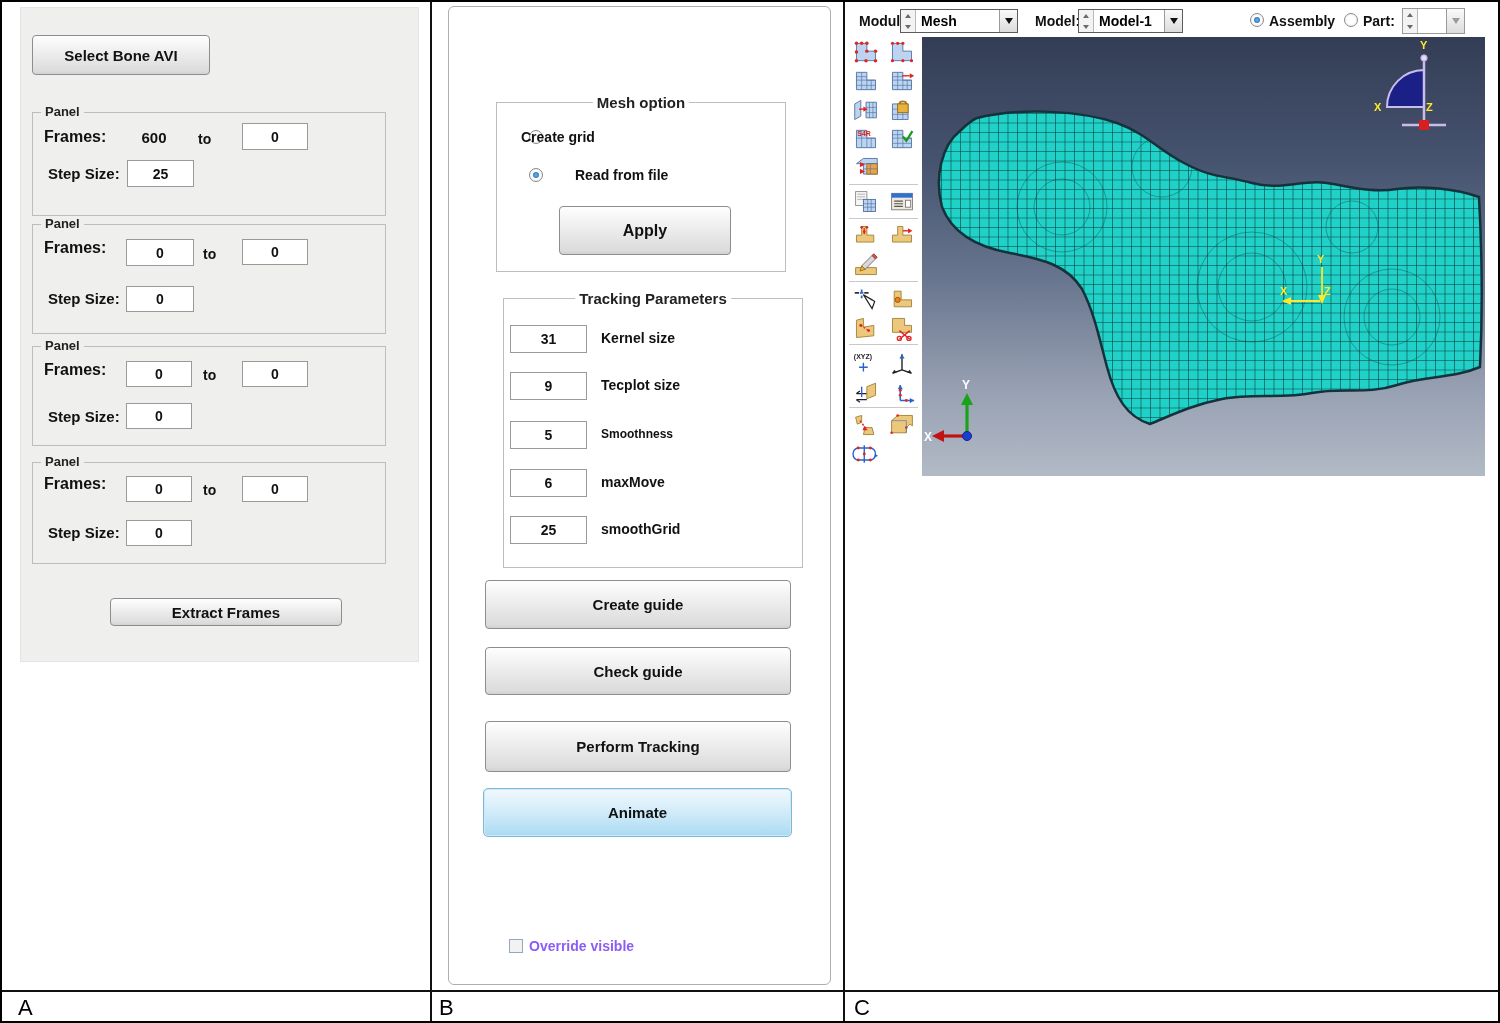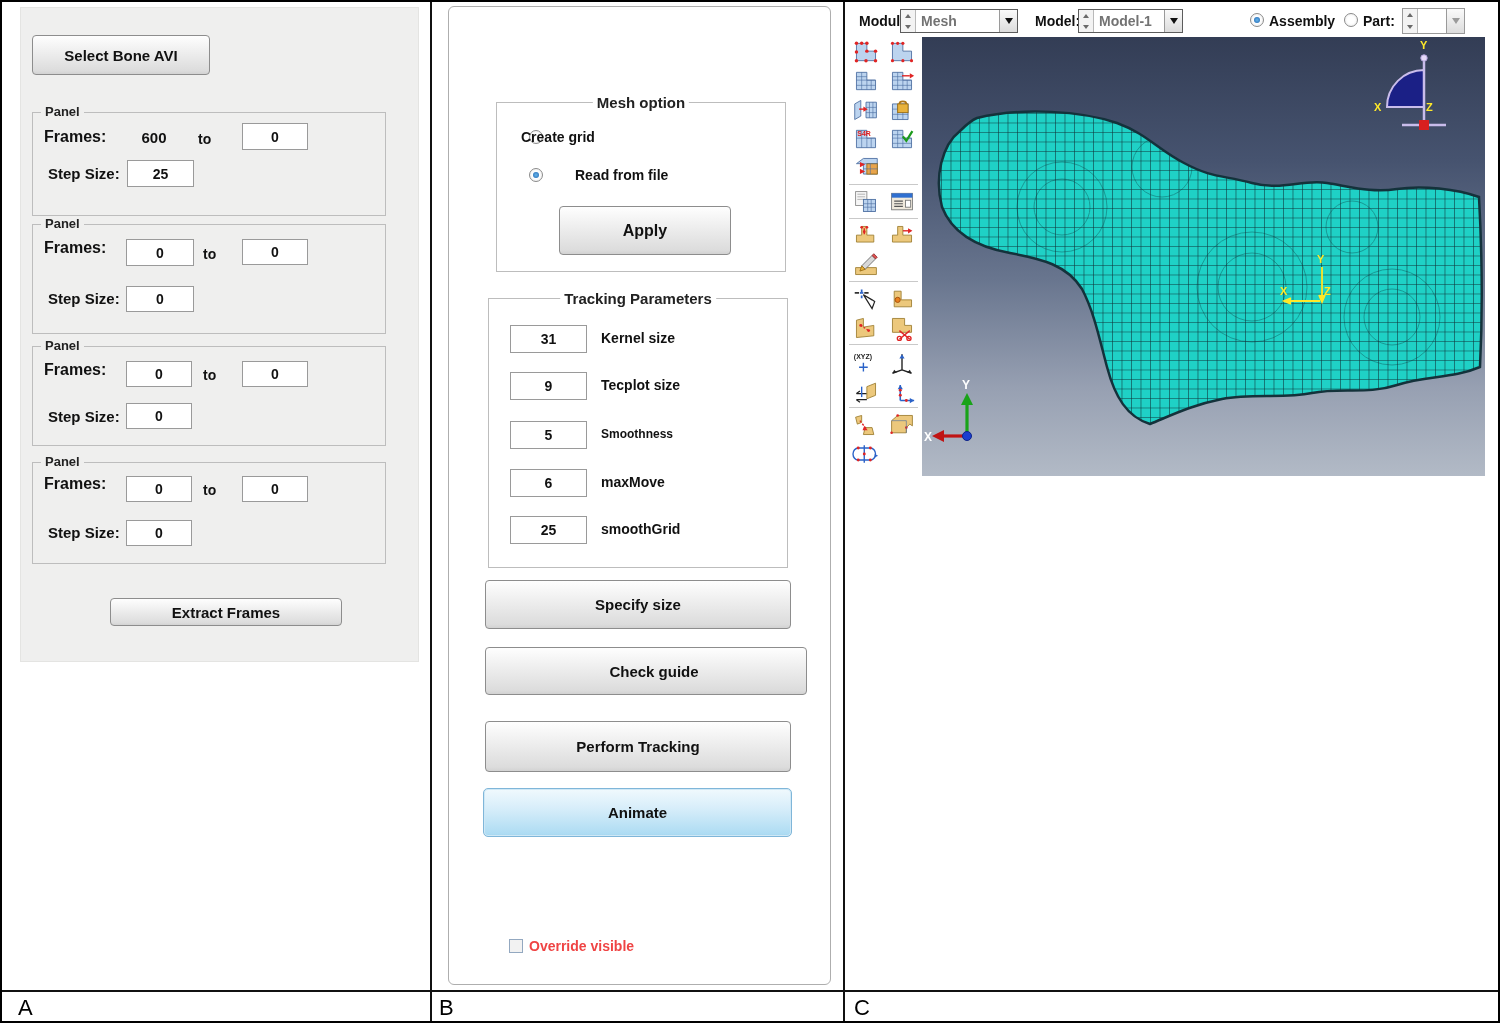--- a/index.html
+++ b/index.html
@@ -29,21 +29,21 @@
   .check{position:absolute;width:14px;height:14px;border:1px solid #93a8c0;background:#f2f2f2;box-sizing:border-box;}
 
   
   .cblab{position:absolute;font-size:14px;font-weight:bold;color:#111;}
   .combo{position:absolute;display:flex;height:24px;border:1px solid #5c5c5c;background:#fff;box-sizing:border-box;}
   .combo .spin{width:14px;display:flex;flex-direction:column;border-right:1px solid #b9b9b9;background:#f3f3f3;}
   .combo .spin i{flex:1;display:flex;align-items:center;justify-content:center;}
   .combo .spin i b{width:0;height:0;border-left:3px solid transparent;border-right:3px solid transparent;}
   .combo .spin .up b{border-bottom:4px solid #6a6a6a;}
   .combo .spin .dn b{border-top:4px solid #6a6a6a;}
-  .combo .val{flex:1;display:flex;align-items:center;padding-left:5px;font-size:14px;font-weight:bold;color:#737373;}
+  .combo .val{flex:1;display:flex;align-items:center;padding-left:5px;font-size:14px;font-weight:bold;color:#000000;}
   .combo .drop{width:17px;display:flex;align-items:center;justify-content:center;background:linear-gradient(#fafafa,#dcdcdc);border-left:1px solid #9a9a9a;}
   .combo .drop b{width:0;height:0;border-left:4px solid transparent;border-right:4px solid transparent;border-top:6px solid #111;}
   .combo.disabled{border-color:#9a9a9a;}
   .combo.disabled .drop b{border-top-color:#9a9a9a;}
 
   
   #toolbox{position:absolute;left:843px;top:35px;width:77px;background:#fff;border-right:1px solid #e6e6e6;}
   .trow{display:flex;justify-content:flex-start;padding:1px 0 1px 4px;gap:3px;}
   .tool{width:33px;height:27px;display:flex;align-items:center;justify-content:center;}
   .tsep{height:1px;background:#c9c9c9;margin:2px 4px 2px 4px;}
@@ -119,41 +119,41 @@
 
   <div class="grp white" style="left:494px;top:100px;width:288px;height:168px;">
     <span class="legend">Mesh option</span>
   </div>
   <div class="radio" style="left:527px;top:128px;"></div>
   <span class="lab" style="left:519px;top:127px;font-size:14px;">Create grid</span>
   <div class="radio checked" style="left:527px;top:166px;"></div>
   <span class="lab" style="left:549px;top:165px;font-size:14px;margin-left:24px;">Read from file</span>
   <div class="mbtn" style="left:557px;top:204px;width:170px;height:47px;font-size:16px;">Apply</div>
 
-  <div class="grp white" style="left:486px;top:296px;width:298px;height:268px;">
+  <div class="grp white" style="left:501px;top:296px;width:298px;height:268px;">
     <span class="legend">Tracking Parameters</span>
   </div>
   <input class="edit" style="left: 508px; top: 323px; width: 77px; height: 28px;" value="31">
   <span class="lab" style="left:599px;top:328px;font-size:14px;">Kernel size</span>
   <input class="edit" style="left: 508px; top: 370px; width: 77px; height: 28px;" value="9">
   <span class="lab" style="left:599px;top:375px;font-size:14px;">Tecplot size</span>
   <input class="edit" style="left: 508px; top: 419px; width: 77px; height: 28px;" value="5">
   <span class="lab" style="left:599px;top:425px;font-size:12px;">Smoothness</span>
   <input class="edit" style="left: 508px; top: 467px; width: 77px; height: 28px;" value="6">
   <span class="lab" style="left:599px;top:472px;font-size:14px;">maxMove</span>
   <input class="edit" style="left: 508px; top: 514px; width: 77px; height: 28px;" value="25">
   <span class="lab" style="left:599px;top:519px;font-size:14px;">smoothGrid</span>
 
-  <div class="mbtn" style="left:483px;top:578px;width:304px;height:47px;">Specify size</div>
-  <div class="mbtn" style="left:483px;top:645px;width:304px;height:46px;padding-left:16px;">Check guide</div>
+  <div class="mbtn" style="left:483px;top:578px;width:304px;height:47px;">Create guide</div>
+  <div class="mbtn" style="left:483px;top:645px;width:304px;height:46px;">Check guide</div>
   <div class="mbtn" style="left:483px;top:719px;width:304px;height:49px;">Perform Tracking</div>
   <div class="mbtn blue" style="left:481px;top:786px;width:307px;height:47px;">Animate</div>
 
   <div class="check" style="left:507px;top:937px;"></div>
-  <span class="lab" style="left:527px;top:936px;color:#ef4444;font-size:14px;">Override visible</span>
+  <span class="lab" style="left:527px;top:936px;color:#8b5cf6;font-size:14px;">Override visible</span>
 
   <div class="divider" style="left:841px;"></div>
 
   <span class="cblab" style="left:857px;top:11px;">Module:</span>
   <div class="combo" style="left:898px;top:7px;width:118px;">
     <span class="spin">
         <i class="up">
           <b></b>
         </i>
         <i class="dn">

